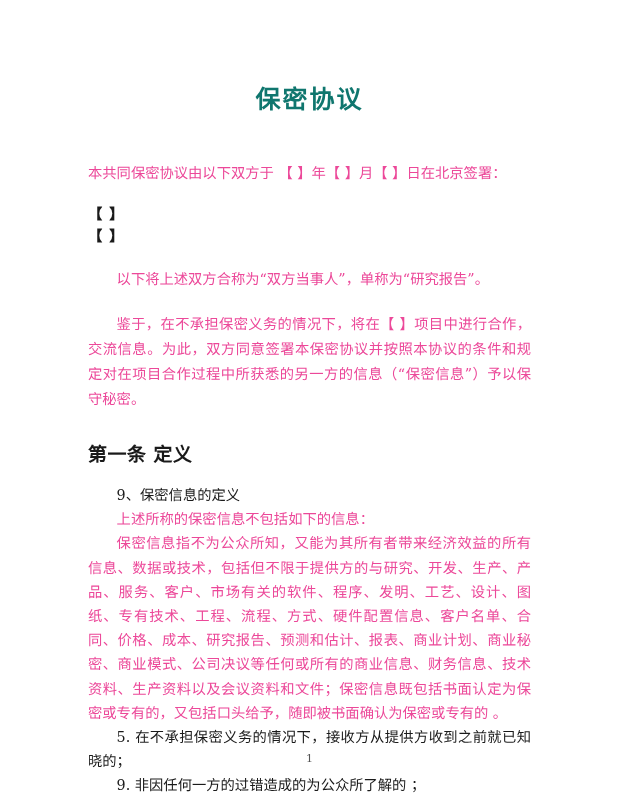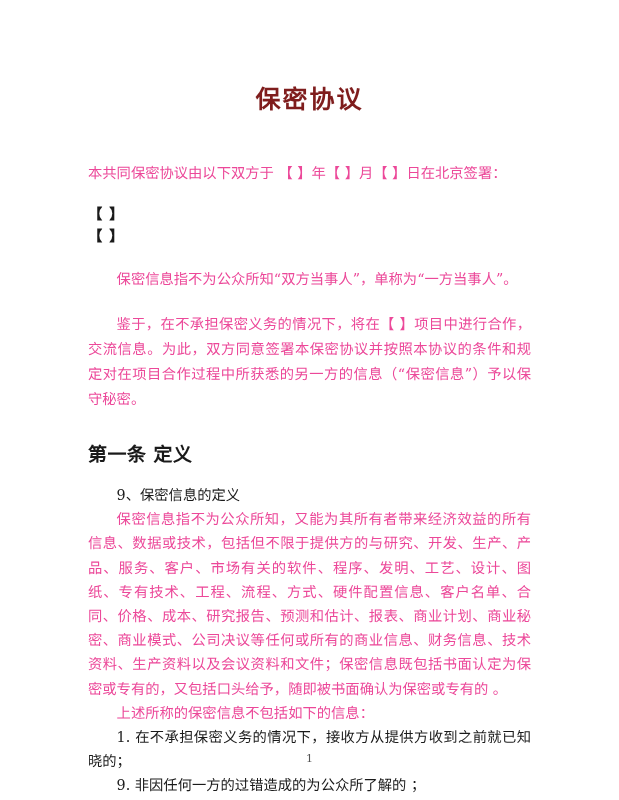--- a/index.html
+++ b/index.html
@@ -31,21 +31,21 @@
   
   .doc-title {
     text-align: center;
     font-size: 25px;
     font-weight: bold;
     letter-spacing: 2px;
     margin: 0;
     padding-top: 84px;
     line-height: 1.25;
     font-family: "DejaVu Serif", "Liberation Serif", serif;
-    color: #7f1d1d;
+    color: #0f766e;
   }
 
   
   .para {
     font-size: 14.3px;
     line-height: 25px;
     margin: 0;
     text-align: justify;
     text-justify: inter-ideograph;
     color: #ec4899;
@@ -125,34 +125,34 @@
 
     <h1 class="doc-title">保密协议</h1>
 
     <p class="para line-signature">本共同保密协议由以下双方于 【  】年【  】月【  】日在北京签署：</p>
 
     <div class="party-block">
       <p class="party-line">【  】</p>
       <p class="party-line">【  】</p>
     </div>
 
-    <p class="para indent-2 block-gap-md">保密信息指不为公众所知“双方当事人”，单称为“一方当事人”。</p>
+    <p class="para indent-2 block-gap-md">以下将上述双方合称为“双方当事人”，单称为“研究报告”。</p>
 
     <p class="para indent-2 block-gap-md">鉴于，在不承担保密义务的情况下，将在【  】项目中进行合作，交流信息。为此，双方同意签署本保密协议并按照本协议的条件和规定对在项目合作过程中所获悉的另一方的信息（“保密信息”）予以保守秘密。</p>
 
     <h2 class="section-heading">第一条  定义</h2>
 
     <p class="sub-heading">9、保密信息的定义</p>
 
+    <p class="para indent-2 tight">上述所称的保密信息不包括如下的信息：</p>
+
     <p class="para indent-2 tight">保密信息指不为公众所知，又能为其所有者带来经济效益的所有信息、数据或技术，包括但不限于提供方的与研究、开发、生产、产品、服务、客户、市场有关的软件、程序、发明、工艺、设计、图纸、专有技术、工程、流程、方式、硬件配置信息、客户名单、合同、价格、成本、研究报告、预测和估计、报表、商业计划、商业秘密、商业模式、公司决议等任何或所有的商业信息、财务信息、技术资料、生产资料以及会议资料和文件；保密信息既包括书面认定为保密或专有的，又包括口头给予，随即被书面确认为保密或专有的 。</p>
 
-    <p class="para indent-2 tight">上述所称的保密信息不包括如下的信息：</p>
-
     <div class="exclusion-list">
-      <p class="list-item">1. 在不承担保密义务的情况下，接收方从提供方收到之前就已知晓的；</p>
+      <p class="list-item">5. 在不承担保密义务的情况下，接收方从提供方收到之前就已知晓的；</p>
       <p class="list-item">9. 非因任何一方的过错造成的为公众所了解的 ；</p>
       <p class="list-item">3. 从没有保密义务的第三方那里正当取得的，并且以该取得方所应了解为限，该第三方不是违法的获得和披露该保密信息 ；</p>
 
     </div>
 
   </div>
 
   <div class="page-number">1</div>
 
 </div>

